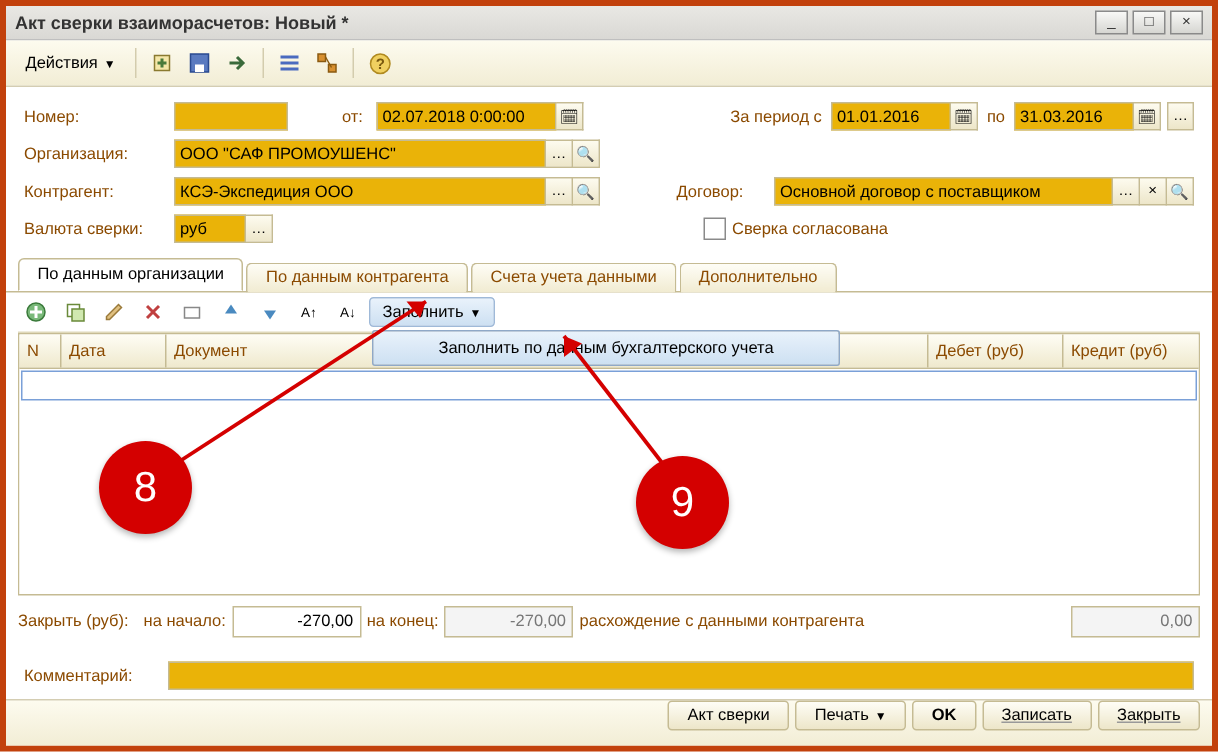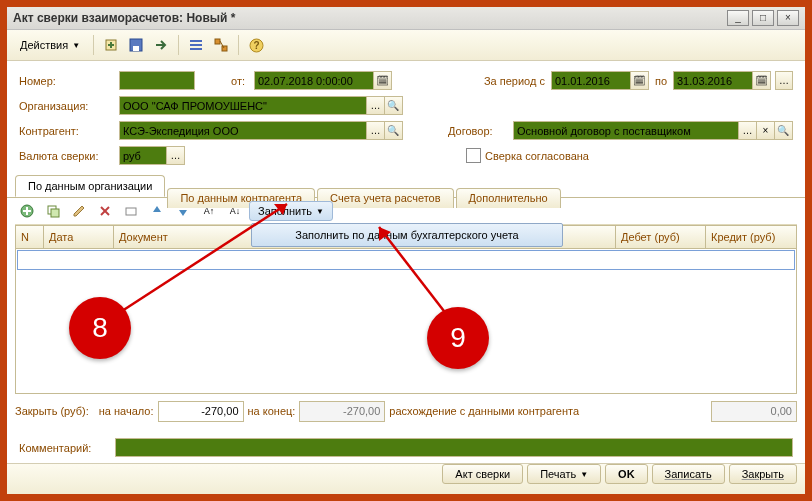--- a/index.html
+++ b/index.html
@@ -1,39 +1,39 @@
 <!DOCTYPE html>
 <html><head>
 <meta charset="utf-8">
 <style>
   html, body { margin:0; padding:0; font-family: Tahoma, Arial, sans-serif; font-size:11px; color:#000; }
   body { background:#fff; }
-  .window { width:812px; height:501px; box-sizing:border-box; border:7px solid #c2410c; background:#fff; position:relative; display:flex; flex-direction:column; }
+  .window { width:812px; height:501px; box-sizing:border-box; border:4px solid #c2410c; background:#fff; position:relative; display:flex; flex-direction:column; }
   
   .titlebar { height:22px; background:linear-gradient(#e9e8e4,#d9d8d4); border-bottom:1px solid #bfbfbf; display:flex; align-items:center; padding:0 6px; }
   .titlebar .title { flex:1; font-weight:bold; font-size:12px; color:#333; }
   .titlebar .win-btn { width:20px; height:14px; border:1px solid #8a8a8a; background:linear-gradient(#f8f8f6,#d6d6d2); margin-left:3px; display:flex; align-items:center; justify-content:center; cursor:default; }
   .titlebar .win-btn span { font-size:10px; line-height:10px; color:#333; }
   
   .toolbar { height:30px; background:linear-gradient(#fdfbef,#f2edd5); border-bottom:1px solid #d4cdb2; display:flex; align-items:center; padding:0 6px; gap:3px; }
   .toolbar .actions-btn { display:flex; align-items:center; gap:4px; padding:2px 6px; border:1px solid transparent; border-radius:3px; }
   .tb-sep { width:1px; height:20px; background:#d3ccad; margin:0 3px; }
   .tb-icon { width:20px; height:20px; display:flex; align-items:center; justify-content:center; border:1px solid transparent; border-radius:3px; }
   
   .form-area { padding:10px 12px 4px 12px; background:#fff; position:relative; }
   .row { display:flex; align-items:center; margin-bottom:6px; }
   .lab { width:100px; color:#923; }
   .lab, label { color:#8b4a00; }
-  .input { height:19px; border:1px solid #c5bb93; background:#4d7c0f; box-sizing:border-box; padding:0 3px; display:flex; align-items:center; font-size:11px; }
+  .input { height:19px; border:1px solid #c5bb93; background:#eab308; box-sizing:border-box; padding:0 3px; display:flex; align-items:center; font-size:11px; }
   .input.flex { flex:1; }
   .btn-sm { width:18px; height:19px; border:1px solid #c5bb93; border-left:none; background:linear-gradient(#fdfbef,#ede6c9); display:flex; align-items:center; justify-content:center; font-size:10px; box-sizing:border-box; }
   .checkbox { width:13px; height:13px; border:1px solid #8a8a8a; background:#fff; display:inline-block; margin-right:4px; }
   
   .tab-strip { display:flex; align-items:flex-end; padding:0 8px; position:relative; height:22px; border-bottom:1px solid #c5bb93; }
-  .tab { padding:3px 12px 4px; border:1px solid #c5bb93; border-bottom:none; background:linear-gradient(#fefdf6,#f1ebd1); margin-right:2px; border-radius:4px 4px 0 0; color:#8b4a00; font-size:11px; position:relative; top:11px; }
+  .tab { padding:3px 12px 4px; border:1px solid #c5bb93; border-bottom:none; background:linear-gradient(#fefdf6,#f1ebd1); margin-right:2px; border-radius:4px 4px 0 0; color:#8b4a00; font-size:11px; position:relative; top:1px; }
   .tab.active { background:#fff; font-weight:normal; color:#000; top:0; padding-top:4px; border-bottom:1px solid #fff; z-index:2; }
   
   .tab-body { border:0; border-top:none; background:#fff; flex:1; display:flex; flex-direction:column; padding:0 8px 8px 8px; }
   .inner-tb { height:26px; display:flex; align-items:center; gap:2px; border-bottom:1px solid #e0d9bb; }
   .itb-btn { width:22px; height:22px; display:flex; align-items:center; justify-content:center; border:1px solid transparent; border-radius:3px; }
   .fill-btn { display:flex; align-items:center; gap:4px; padding:3px 8px; border:1px solid #9fb9d8; background:linear-gradient(#e9f2fb,#cde0f2); border-radius:3px; font-size:11px; }
   .dropdown-item { position:absolute; left:236px; top:25px; width:310px; height:22px; border:1px solid #8fa8c7; background:linear-gradient(#e9f2fb,#cde0f2); display:flex; align-items:center; justify-content:center; font-size:11px; border-radius:2px; z-index:5; }
   
   .grid { position:relative; border:1px solid #c5bb93; flex:1; display:flex; flex-direction:column; background:#fff; }
   .grid-inner-wrap { position:relative; }
@@ -178,21 +178,21 @@
       <div style="display:flex; align-items:center; width:327px;">
         <span class="checkbox"></span>
         <span style="color:#8b4a00;">Сверка согласована</span>
       </div>
     </div>
   </div>
 
   <div class="tab-strip">
     <div class="tab active">По данным организации</div>
     <div class="tab">По данным контрагента</div>
-    <div class="tab">Счета учета расчетов</div>
+    <div class="tab">Счета учета данными</div>
     <div class="tab">Дополнительно</div>
   </div>
 
   <div class="tab-body">
     <div class="grid-inner-wrap">
     <div class="inner-tb">
       <div class="itb-btn">
             <svg width="14" height="14">
               <circle cx="7" cy="7" r="6" fill="#7ab97a" stroke="#3a7a3a"></circle>
               <line x1="7" y1="3" x2="7" y2="11" stroke="#fff" stroke-width="2"></line>

